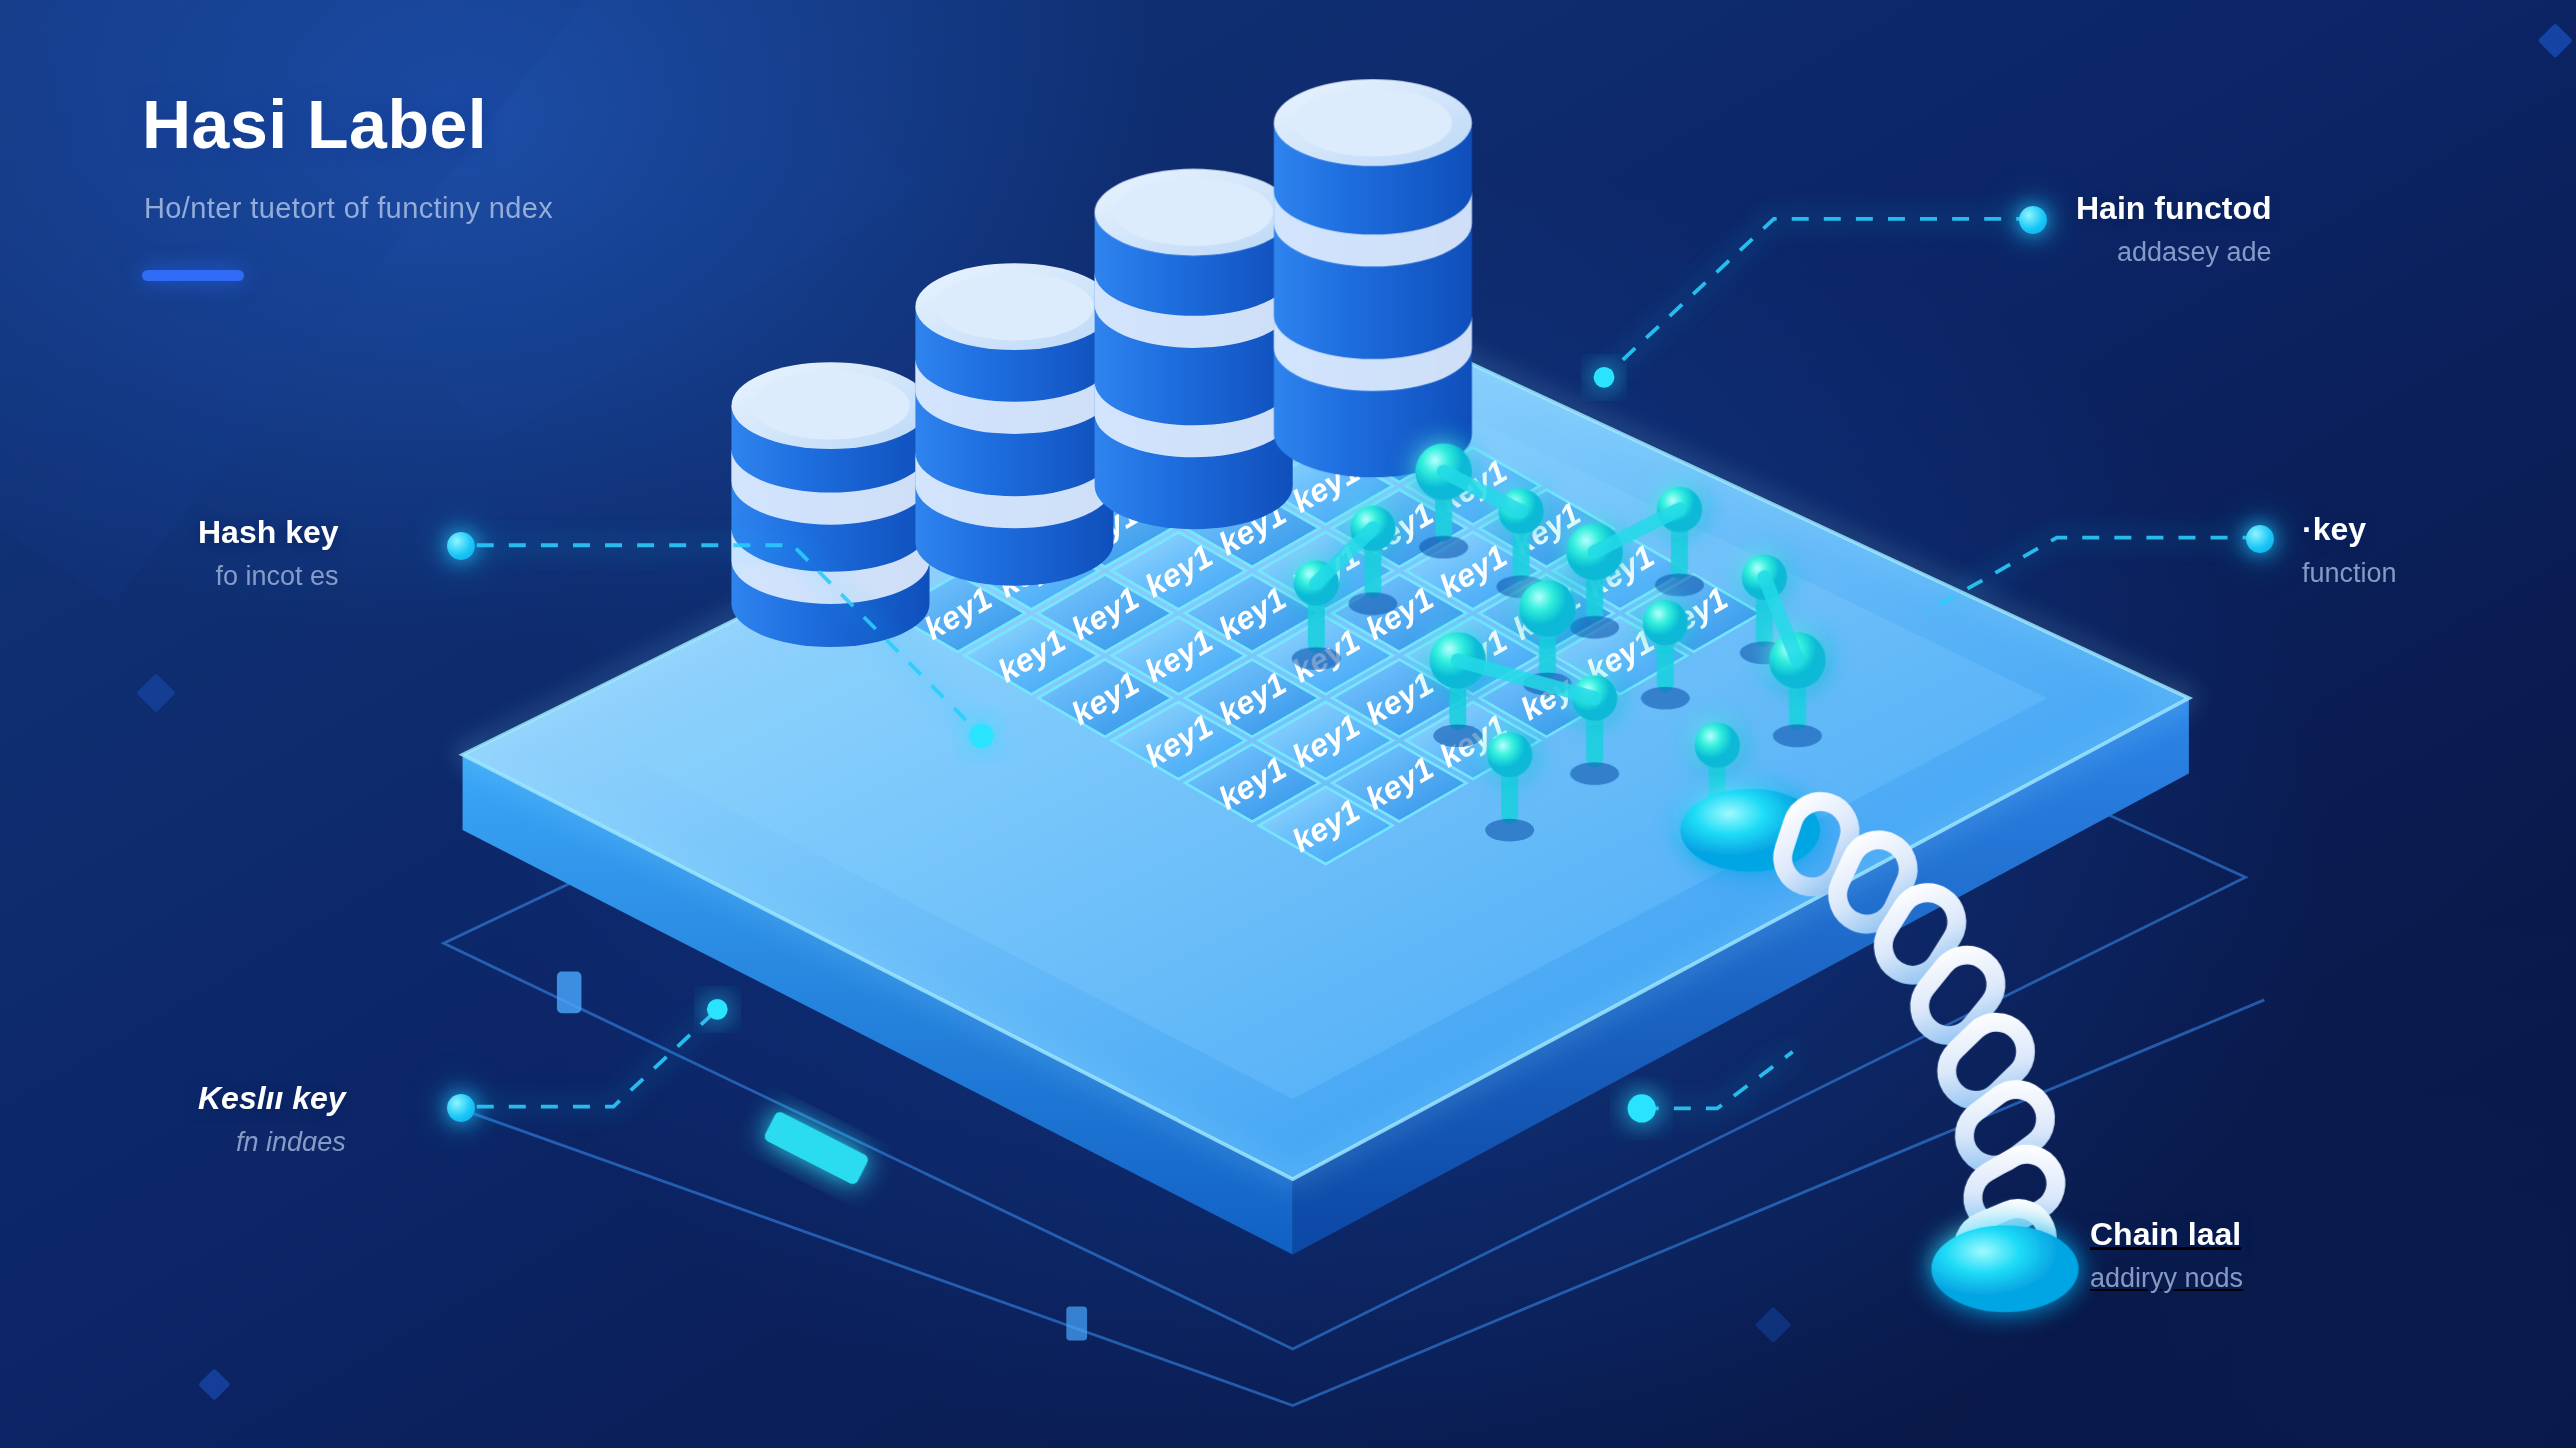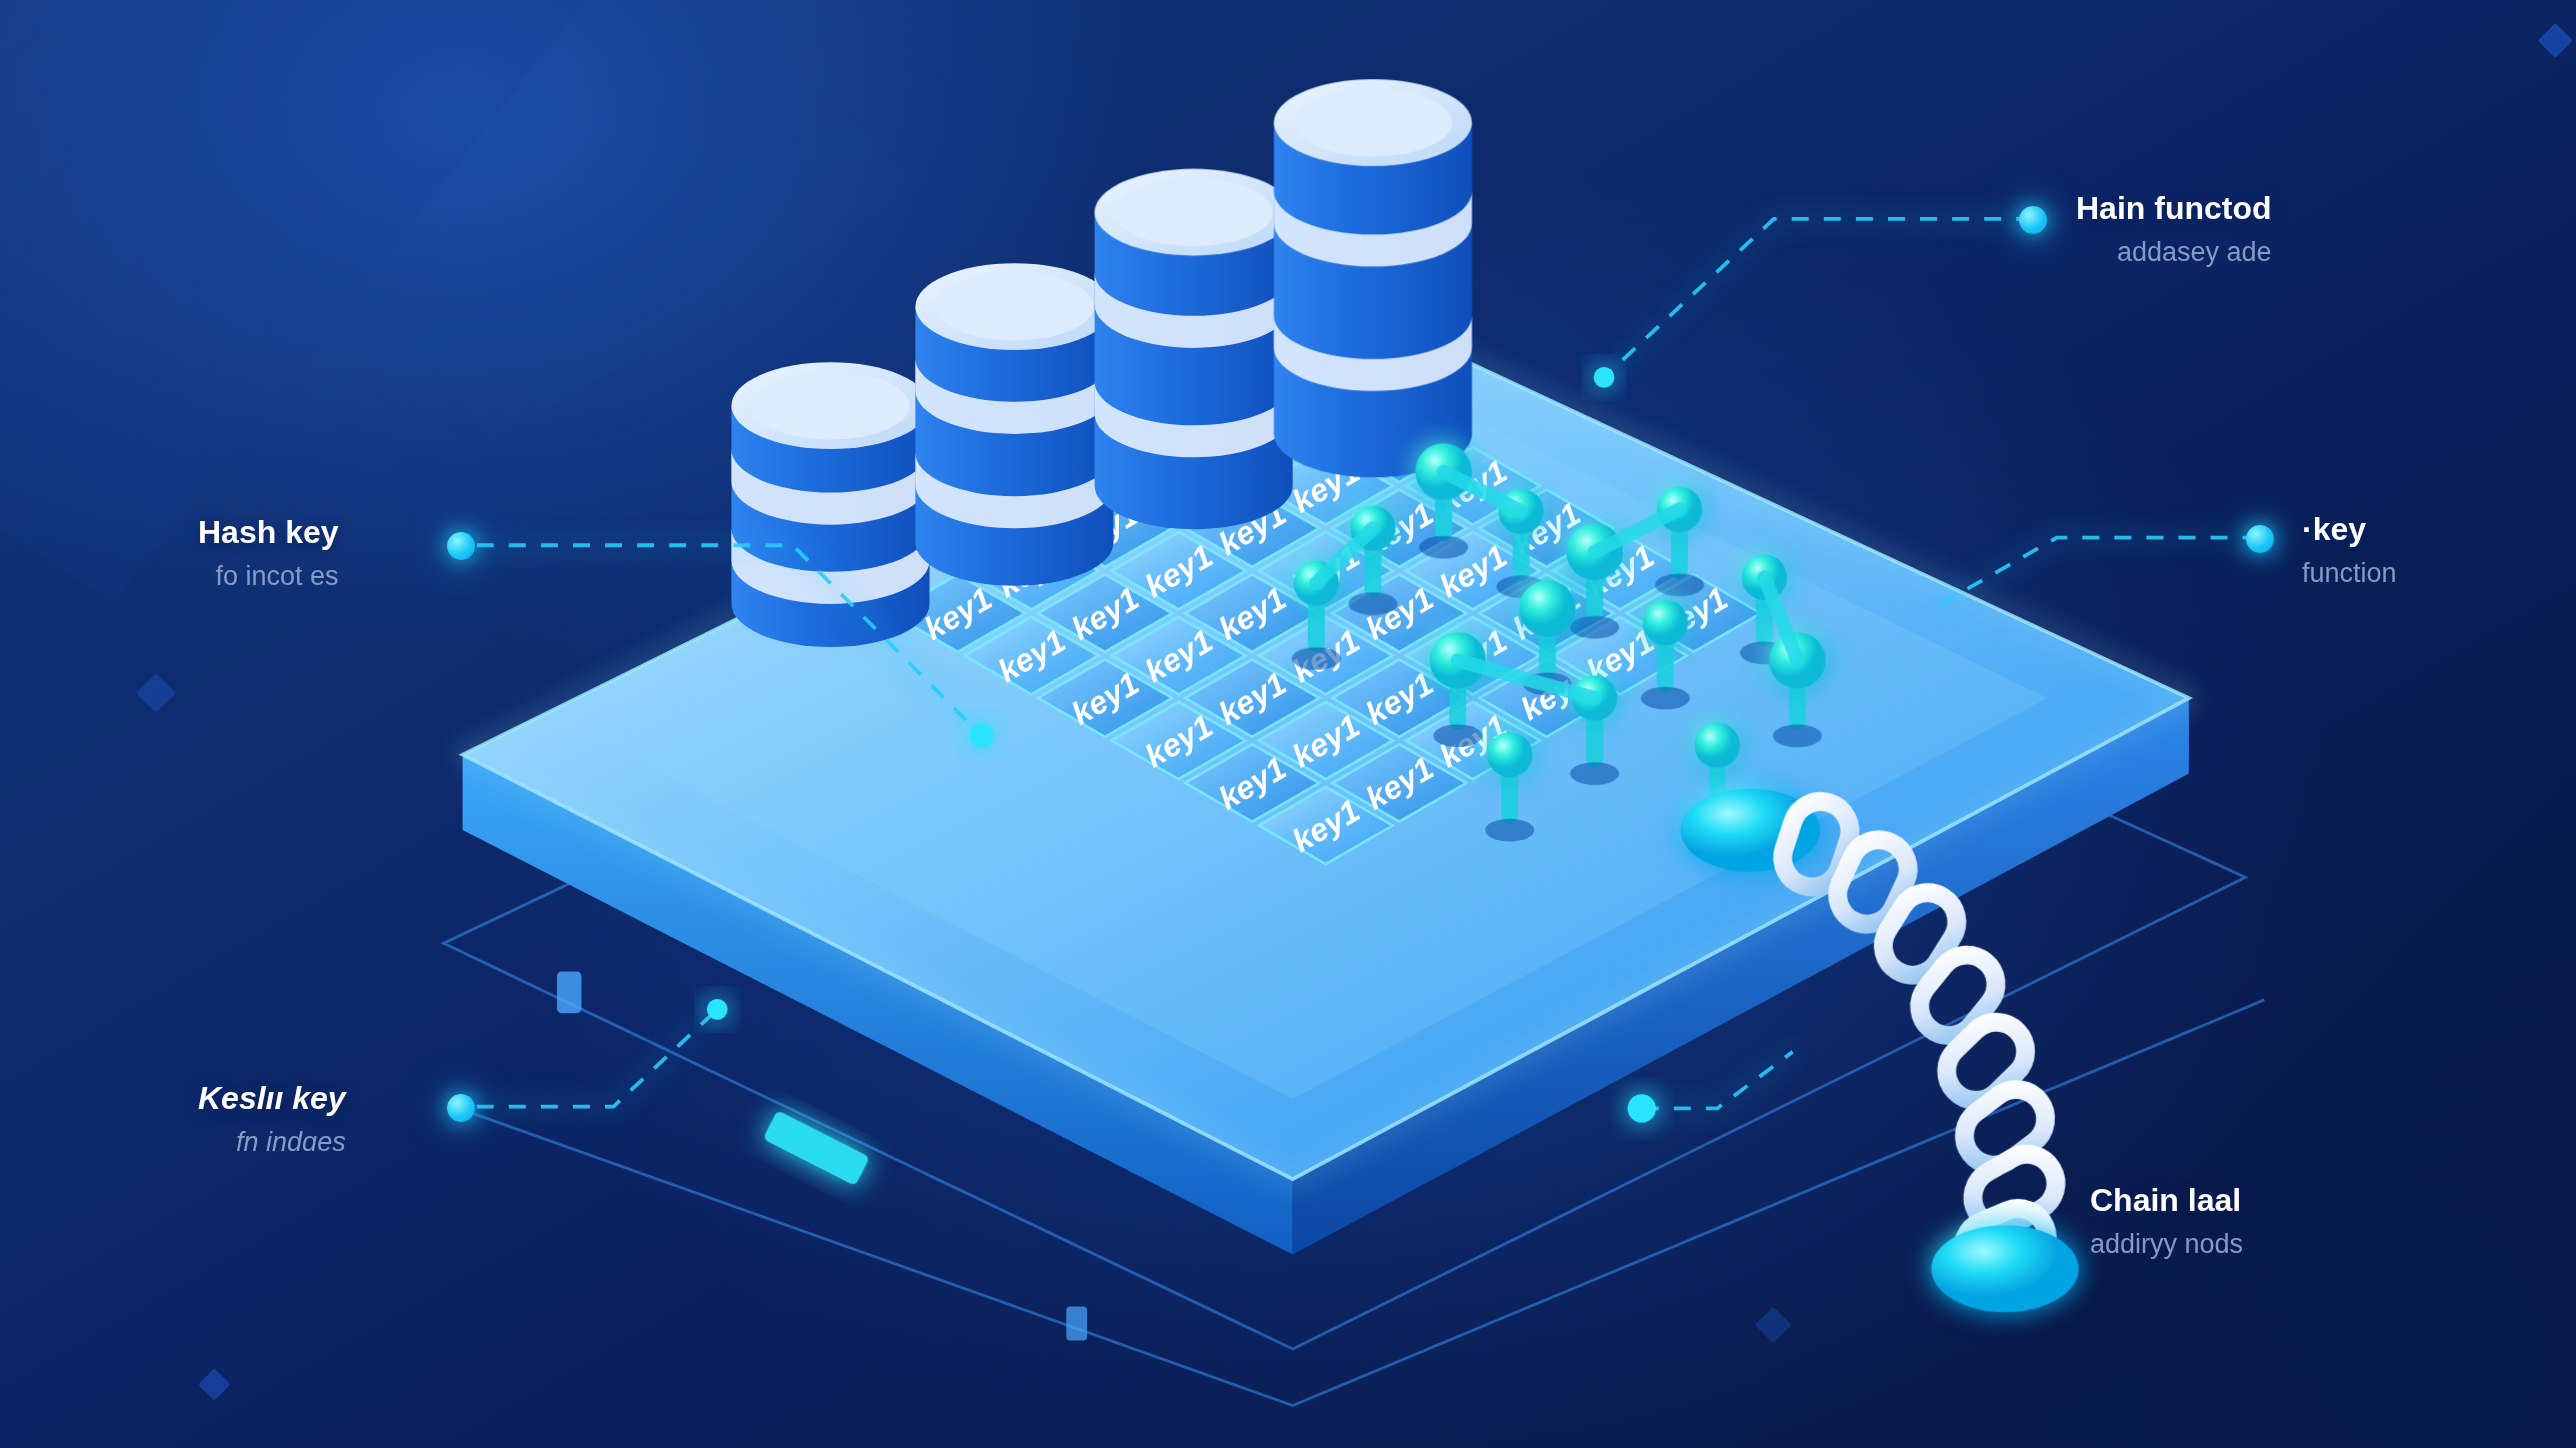--- a/index.html
+++ b/index.html
@@ -468,20 +468,25 @@
       <rect x="590" y="1030" width="26" height="44" rx="5" fill="#4aa8ff" opacity=".8"></rect>
       <rect x="1130" y="1385" width="22" height="36" rx="4" fill="#4aa8ff" opacity=".7"></rect>
     </g>
   </svg>
 
   <div class="diamond" style="left:2543px;top:28px;width:24.5px;height:24.5px;"></div>
   <div class="diamond" style="left:142px;top:679px;width:28px;height:28px;opacity:.35;"></div>
   <div class="diamond" style="left:203px;top:1373px;width:22.6px;height:22.6px;opacity:.45;"></div>
   <div class="diamond" style="left:1760px;top:1312px;width:26.4px;height:26.4px;opacity:.3;"></div>
 
+  <div class="title-block">
+    <h1 class="title">Hasi Label</h1>
+    <div class="subtitle">Ho/nter tuetort of functiny ndex</div>
+    <div class="accent-bar"></div>
+  </div>
 
   <div class="callout" style="left:198px;top:505px;">
     <div class="c-title">Hash key</div>
     <div class="c-sub">fo incot es</div>
   </div>
   <div class="dot" style="left:447px;top:532px;"></div>
 
   <div class="callout" style="left:198px;top:1071px;font-style:italic;">
     <div class="c-title">Keslıı key</div>
     <div class="c-sub">fn indɑes</div>
@@ -493,19 +498,19 @@
     <div class="c-sub">addasey ade</div>
   </div>
   <div class="dot" style="left:2019px;top:206px;"></div>
 
   <div class="callout right" style="left:2302px;top:502px;">
     <div class="c-title">·key</div>
     <div class="c-sub">function</div>
   </div>
   <div class="dot" style="left:2246px;top:525px;"></div>
 
-  <div class="callout right" style="left:2090px;top:1173px;">
+  <div class="callout right" style="left:2090px;top:1207px;text-decoration:underline;">
     <div class="c-title">Chain laal</div>
     <div class="c-sub">addiryy nods</div>
   </div>
 
 </div>
 
 
 </body></html>

